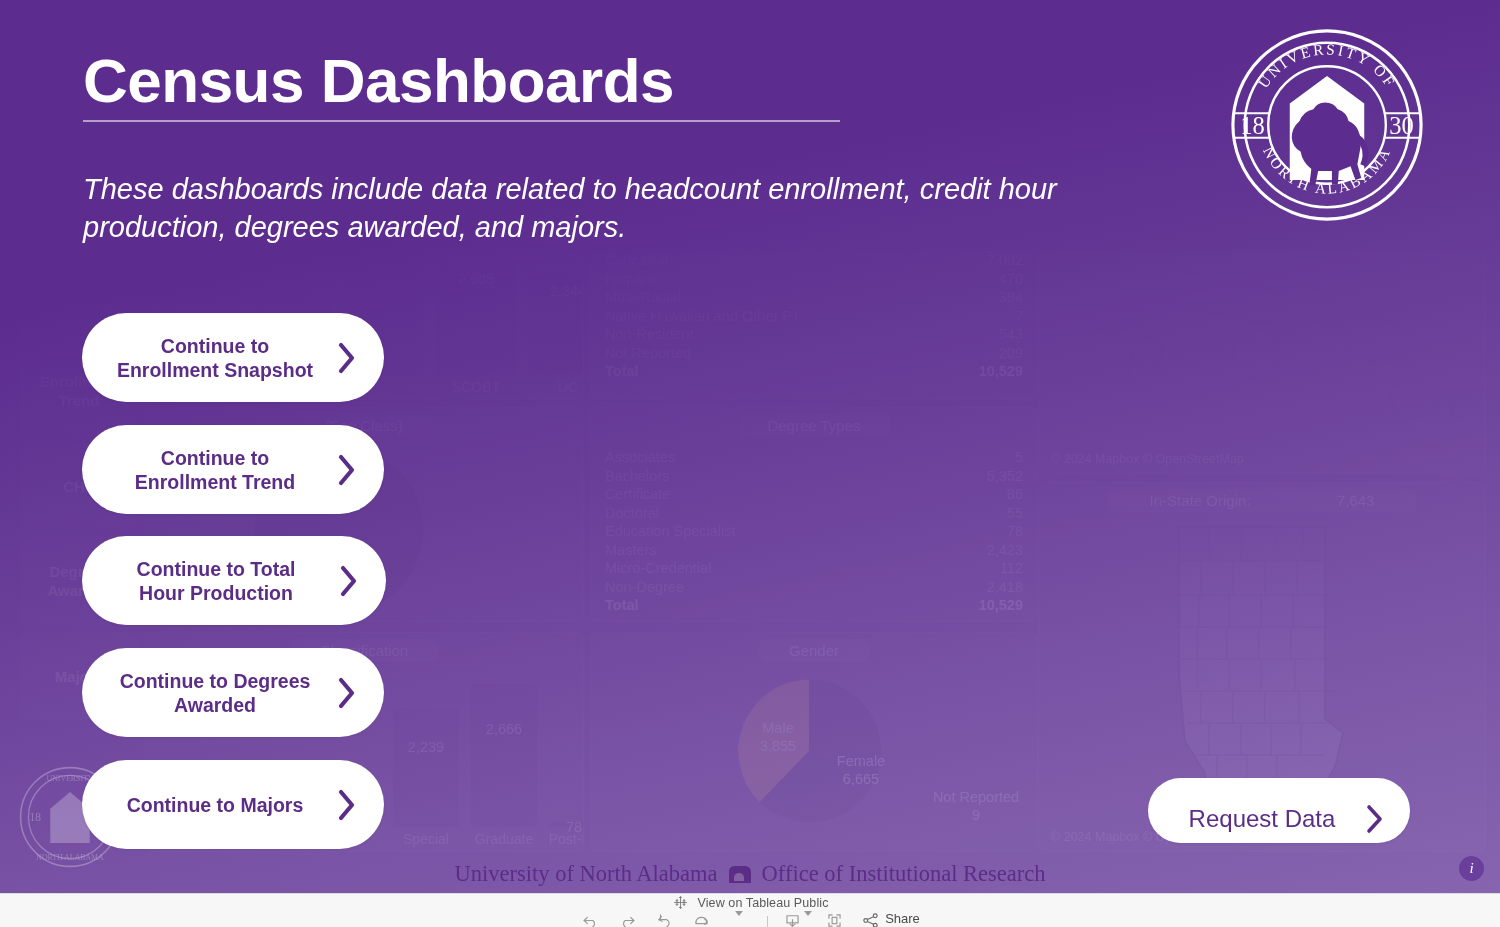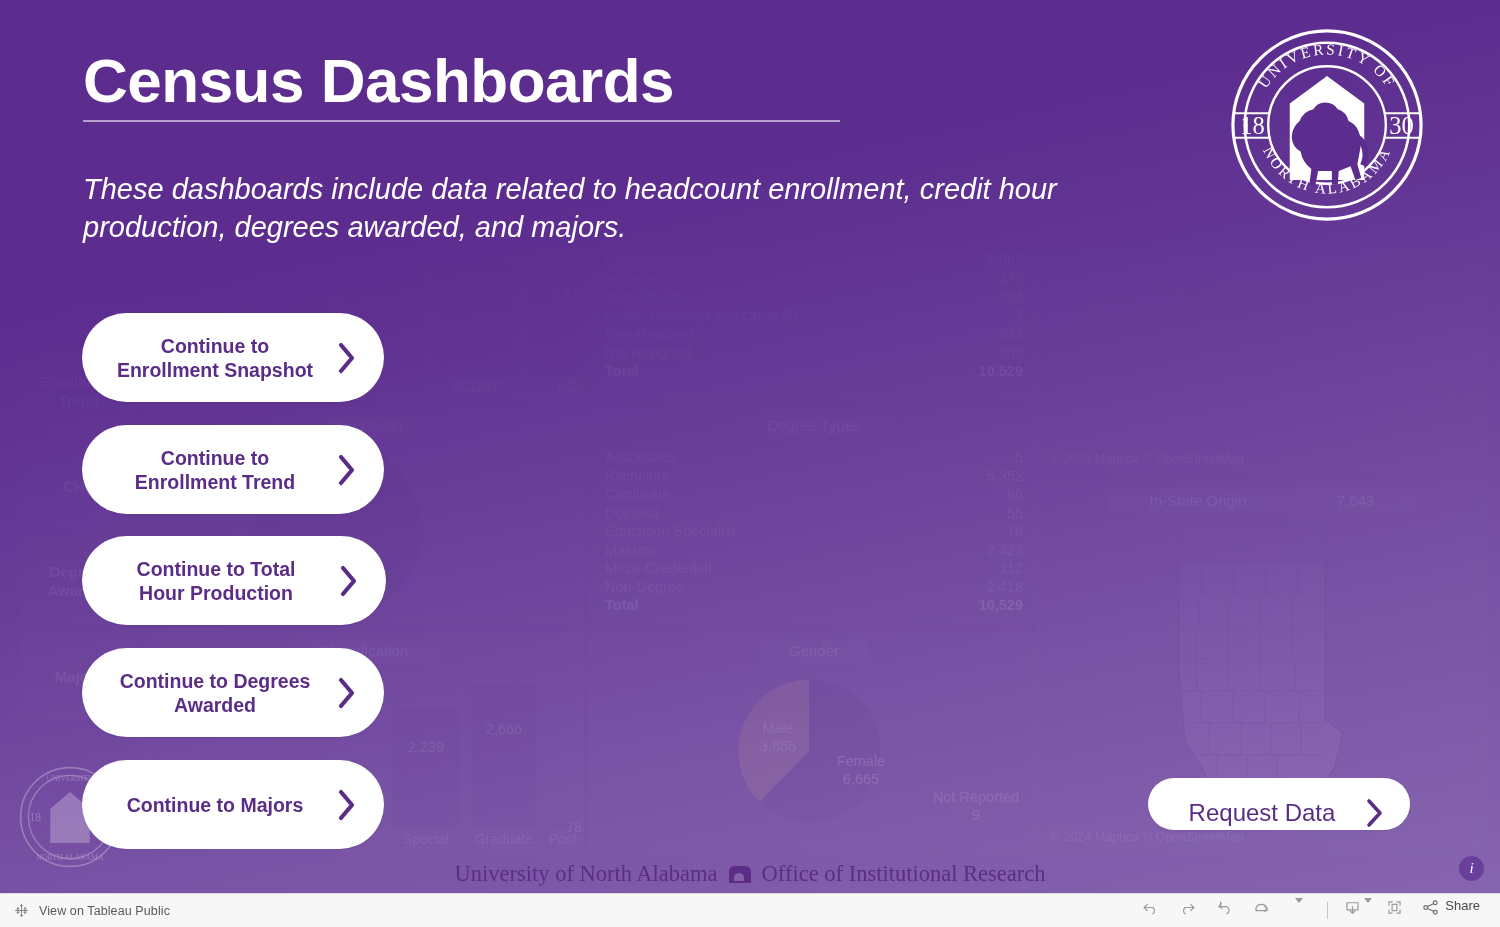--- a/index.html
+++ b/index.html
@@ -212,21 +212,21 @@
   .chev svg { display: block; }
 
   #btn-snapshot  { left: 82px; top: 313px;  width: 302px; height: 89px; }
   #btn-trend     { left: 82px; top: 425px;  width: 302px; height: 89px; }
   #btn-chp       { left: 82px; top: 536px;  width: 304px; height: 89px; }
   #btn-degrees   { left: 82px; top: 648px;  width: 302px; height: 89px; }
   #btn-majors    { left: 82px; top: 760px;  width: 302px; height: 89px; }
 
   #btn-request {
     left: 1148px; top: 778px;
-    width: 262px; height: 52px;
+    width: 262px; height: 65px;
     padding: 17px 24px 0 22px;
     justify-content: flex-end;
   }
   #btn-request .pill-label {
     font-weight: 400;
     font-size: 24px;
   }
 
   
   #info-btn {
@@ -271,20 +271,21 @@
   #toolbar {
     position: absolute;
     left: 0; bottom: 0;
     width: 1500px; height: 34px;
     background: #f7f7f7;
     border-top: 1px solid #dcdcdc;
     display: flex;
     align-items: center;
     justify-content: space-between;
     padding: 0 13px;
+    flex-direction: column;
   }
   #tb-left { display: flex; align-items: center; gap: 9px; }
   #tb-left .lbl {
     font-size: 12.5px;
     color: #5a5a5a;
     letter-spacing: .1px;
   }
   #tb-right { display: flex; align-items: center; gap: 3px; }
   .tb-btn {
     width: 34px; height: 26px;

